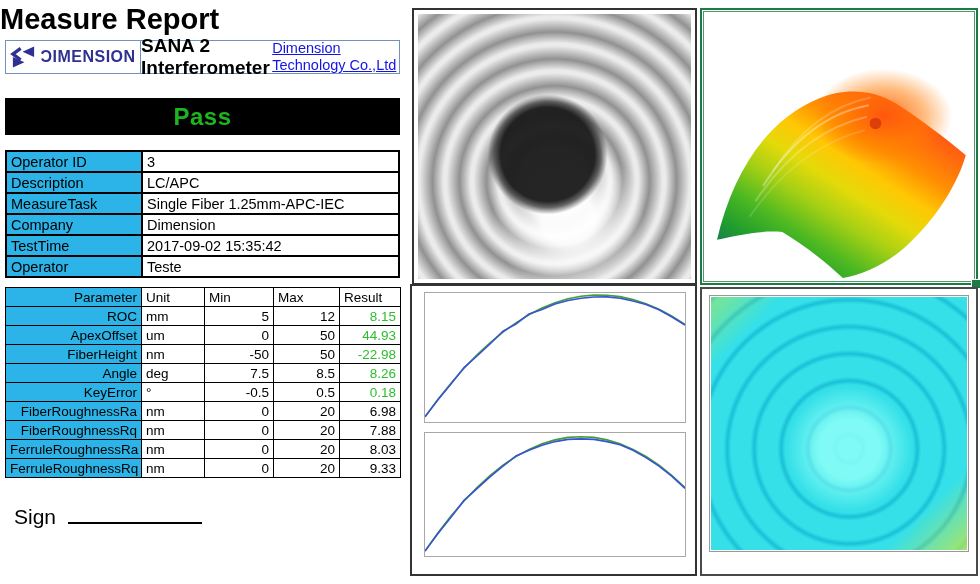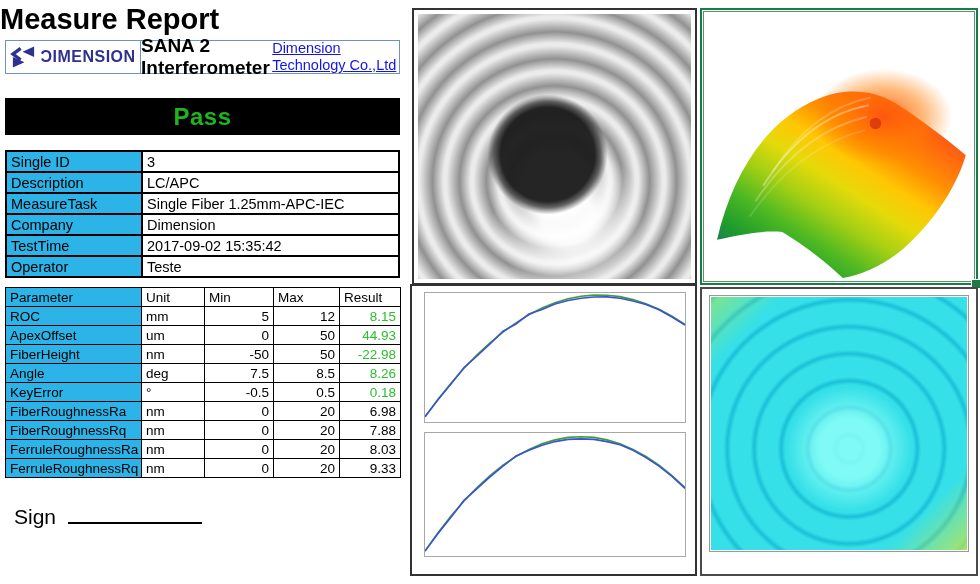--- a/index.html
+++ b/index.html
@@ -22,21 +22,21 @@
   .link{font-size:14.5px;color:var(--link-blue);text-decoration:underline;cursor:pointer;}
   .pass-bar{left:5px;top:98px;width:395px;height:37px;background:#000;display:flex;align-items:center;justify-content:center;}
   .pass-text{color:var(--pass-green);font-size:24px;font-weight:bold;letter-spacing:.5px;}
 
   table{border-collapse:collapse;table-layout:fixed;}
   .info-table{left:5px;top:150px;width:395px;}
   .info-table td{border:2px solid #000;height:21px;font-size:14.5px;padding:0 4px;overflow:hidden;white-space:nowrap;}
   .info-table td.lbl{width:136px;background:var(--cyan);}
   .param-table{left:5px;top:287px;width:395px;}
   .param-table td{border:1.5px solid #000;height:19px;font-size:13.5px;padding:0 4px;overflow:hidden;white-space:nowrap;}
-  .param-table td.lbl{background:var(--cyan);}
+  .param-table td.lbl{background:var(--cyan);text-align:right;}
   .param-table td.num{text-align:right;}
   .param-table td.ok{color:var(--result-green);}
   .col-p{width:136px;}.col-u{width:63px;}.col-min{width:69px;}.col-max{width:66px;}.col-r{width:61px;}
 
   .sign-row{left:14px;top:502px;font-size:21px;}
   .sign-line{display:inline-block;width:134px;border-bottom:2px solid #000;height:22px;margin-left:12px;}
 
   
   .panel{background:#fff;}
   .panel-tl{left:412px;top:8px;width:285px;height:277px;border:2px solid #333;padding:4px;}
@@ -84,21 +84,21 @@
   </div>
 </div>
 
 <div class="abs pass-bar">
   <span class="pass-text">Pass</span>
 </div>
 
 <table class="abs info-table">
   <tbody id="info-body">
       <tr>
-        <td class="lbl">Single ID</td>
+        <td class="lbl">Operator ID</td>
         <td>3</td>
       </tr>
       <tr>
         <td class="lbl">Description</td>
         <td>LC/APC</td>
       </tr>
       <tr>
         <td class="lbl">MeasureTask</td>
         <td>Single Fiber 1.25mm-APC-IEC</td>
       </tr>

